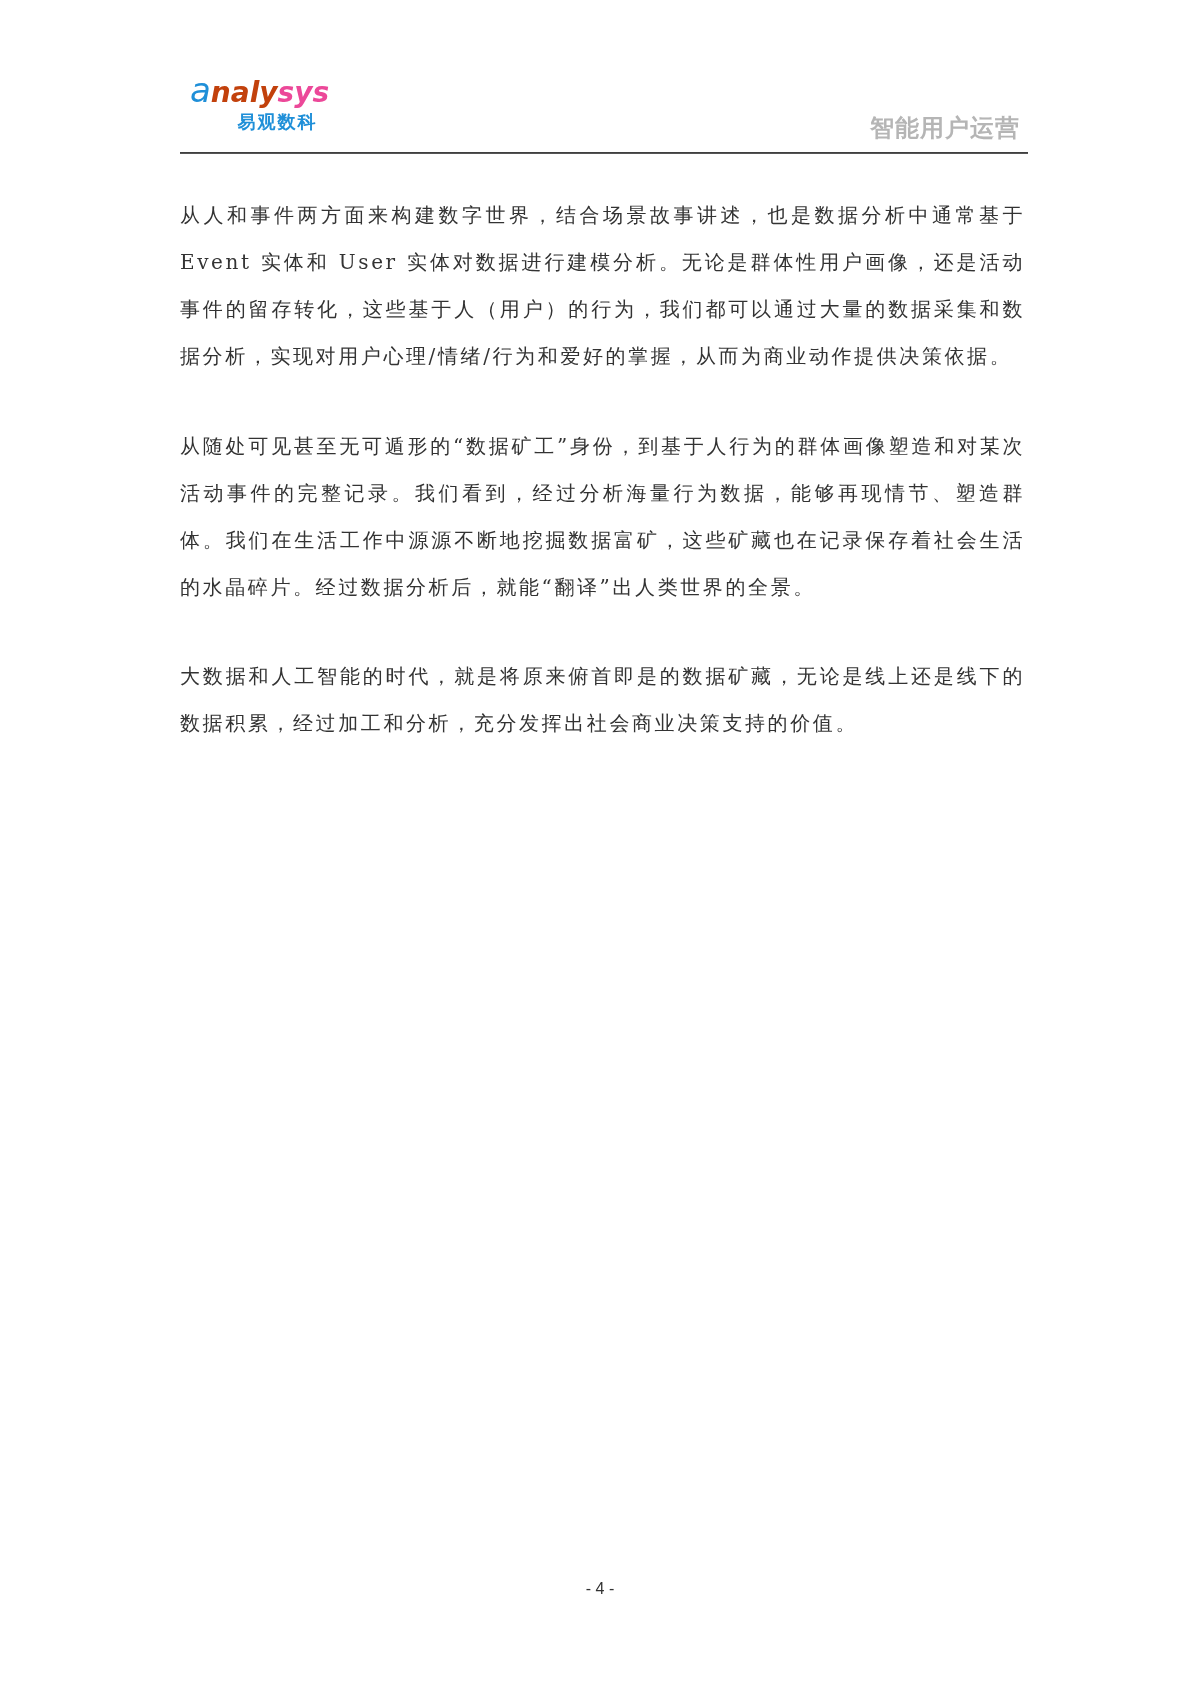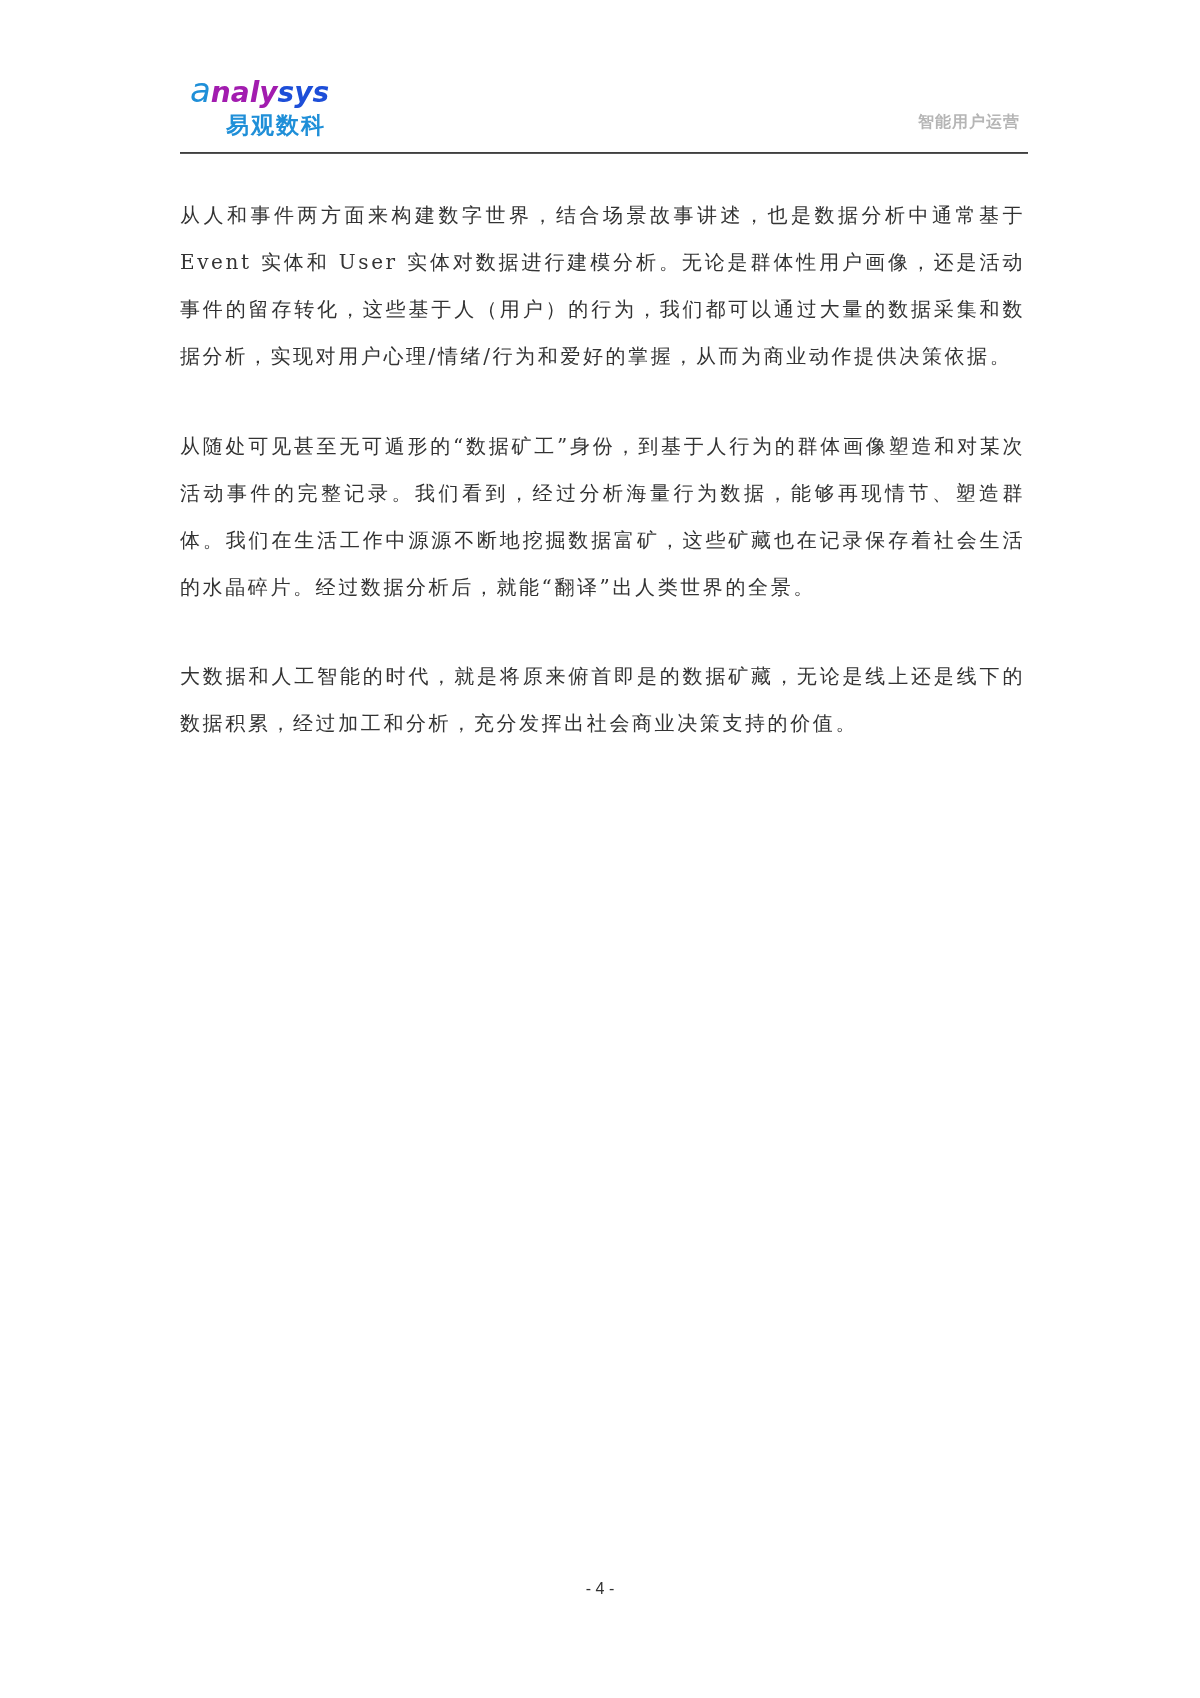--- a/index.html
+++ b/index.html
@@ -3,26 +3,26 @@
 <meta charset="utf-8">
 <style>
   html, body { margin: 0; padding: 0; background: #ffffff; }
   body { width: 1200px; height: 1698px; position: relative; overflow: hidden;
          font-family: "DejaVu Serif", "Liberation Serif", serif; color: #333; }
   .header { position: absolute; left: 180px; top: 70px; width: 848px; height: 85px; }
   .logo { position: absolute; left: 10px; top: 5px; }
   .logo-en { font-family: "DejaVu Sans", "Liberation Sans", sans-serif; font-style: italic;
              font-weight: bold; font-size: 28px; letter-spacing: 0px; line-height: 30px; }
   .logo-en .a { color: #1f8fd8; font-weight: normal; font-size: 34px; }
-  .logo-en .n { color: #a21caf; text-align: center; }
-  .logo-en .s { color: #1d4ed8; font-style: italic; }
+  .logo-en .n { color: #c2410c; text-align: center; }
+  .logo-en .s { color: #ec4899; font-style: italic; }
   .logo-cn { font-family: "DejaVu Sans", "Liberation Sans", sans-serif; font-weight: bold;
-             color: #1f8fd8; font-size: 23px; margin-left: 36px; margin-top: 2px; letter-spacing: 2px; }
+             color: #1f8fd8; font-size: 18px; margin-left: 36px; margin-top: 2px; letter-spacing: 2px; text-align: center; }
   .header-right { position: absolute; right: 8px; top: 42px; font-family: "DejaVu Sans", "Liberation Sans", sans-serif;
-                  font-weight: bold; color: #b5b5b5; font-size: 16px; letter-spacing: 1px; }
+                  font-weight: bold; color: #b5b5b5; font-size: 24px; letter-spacing: 1px; }
   .rule { position: absolute; left: 180px; top: 152px; width: 848px; height: 2px;
           background: linear-gradient(to bottom, #555 0%, #222 60%, #aaa 100%); }
   .content { position: absolute; left: 180px; top: 192px; width: 845px; }
   .para { font-size: 20px; line-height: 47px; letter-spacing: 2.6px; margin: 0 0 42.5px 0;
           text-align: justify; color: #333; }
   .footer { position: absolute; top: 1580px; left: 0; width: 1200px; text-align: center;
             font-family: "Liberation Sans", sans-serif; font-size: 16px; color: #333; }
 </style>
 </head>
 <body>

